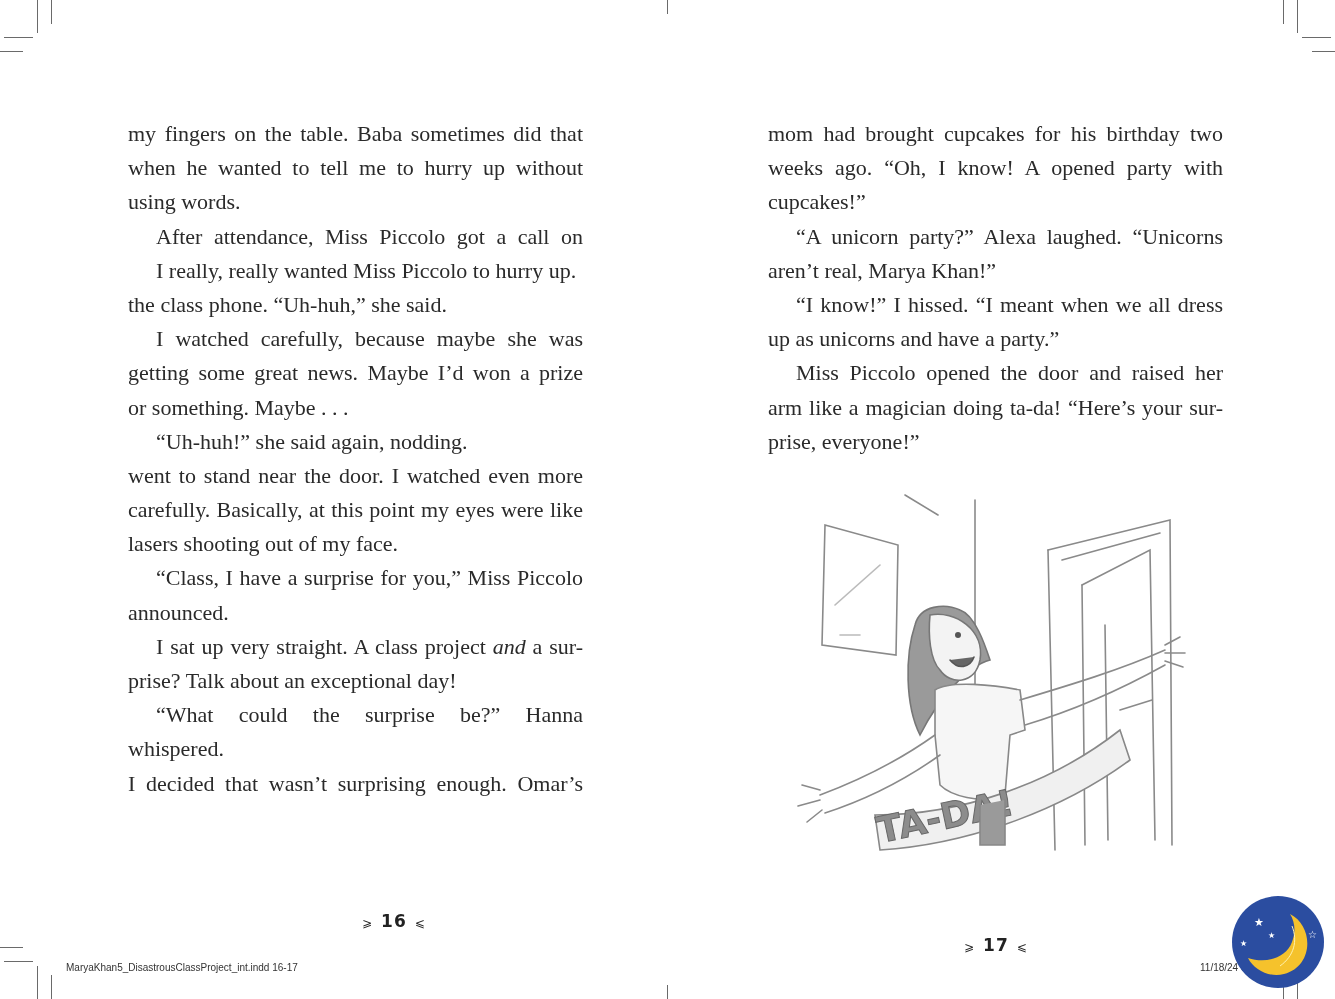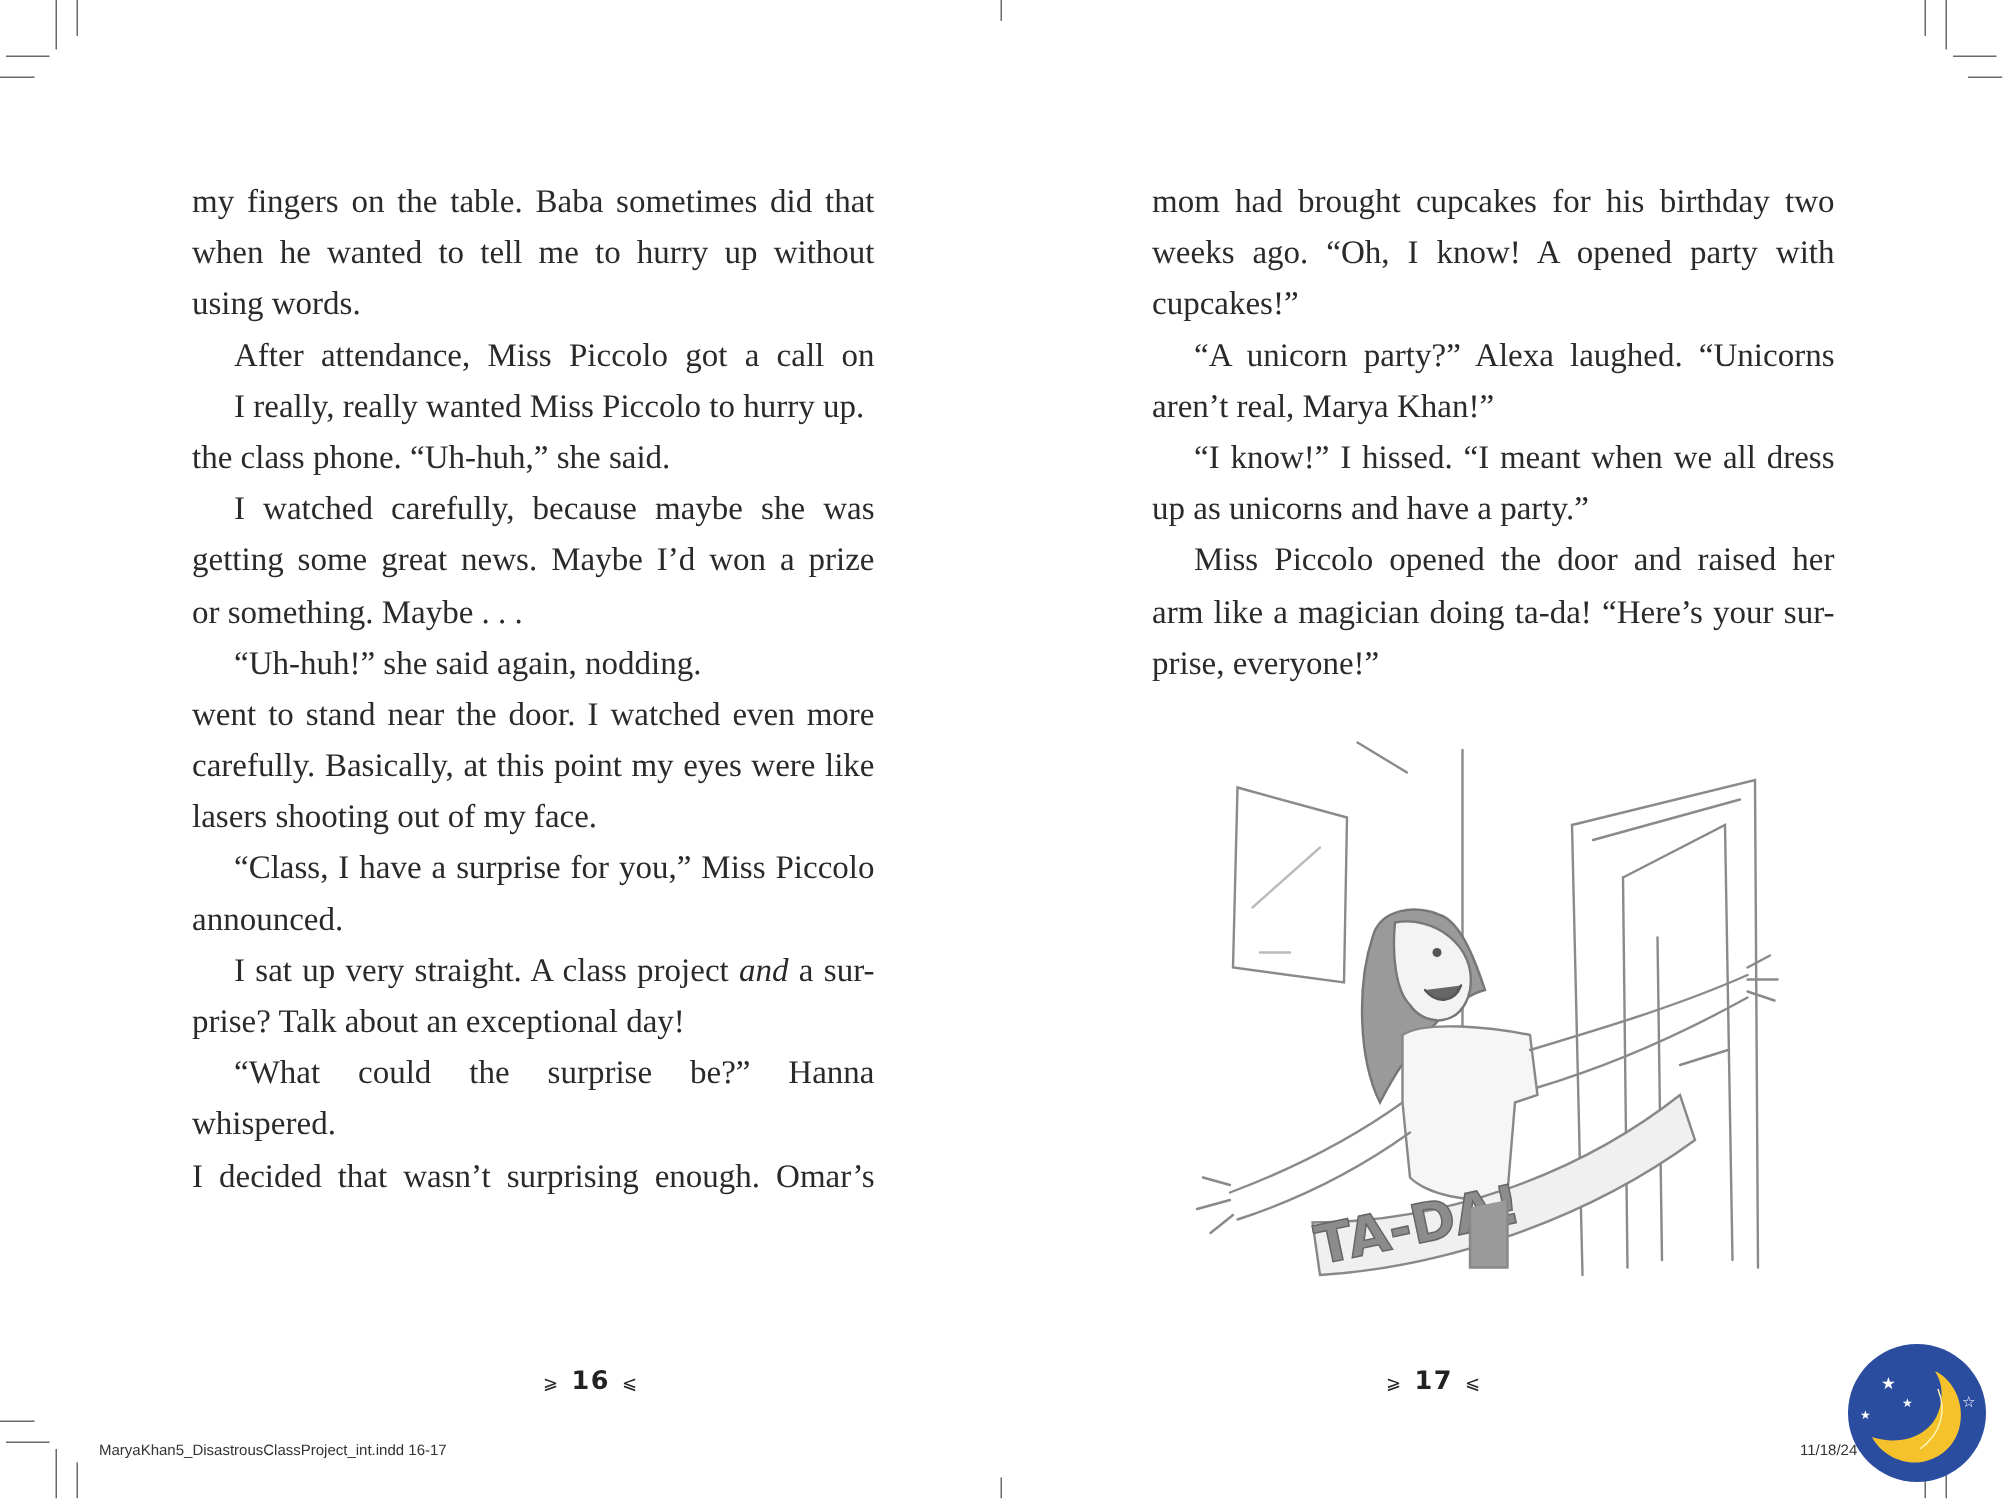--- a/index.html
+++ b/index.html
@@ -110,21 +110,21 @@
 
   <path d="M385,160 l15,-8 M385,168 l20,0 M385,176 l18,6"></path>
   <path d="M40,305 l-18,-5 M40,315 l-22,6 M42,325 l-15,12"></path>
 
   <path d="M95,330 C180,330 270,300 340,245 L350,275 C275,330 180,360 100,365 Z" fill="#f0f0f0" stroke="#888"></path>
   <text x="100" y="358" font-family="DejaVu Sans, sans-serif" font-weight="bold" font-size="36" fill="#8c8c8c" stroke="#666" stroke-width="1" transform="rotate(-12 100 358)">TA-DA!</text>
 
   <path d="M200,320 L200,360 L225,360 L225,315" fill="#9a9a9a" stroke="#888"></path>
 </svg>
 
-<div class="folio" style="left:916px;">
+<div class="folio" style="left:956px;margin-top:24px;">
   <span class="orn">⩾</span><span>17</span><span class="orn">⩽</span>
 </div>
 
 <div class="slug" style="left:66px;">MaryaKhan5_DisastrousClassProject_int.indd   16-17</div>
 <div class="slug" style="left:1200px;">11/18/24   3:12 PM</div>
 
 <div class="badge">
   <svg width="92" height="92" viewBox="0 0 92 92">
     <path d="M58,18 C82,30 82,70 52,78 C38,82 22,74 16,62 C34,68 54,62 60,46 C64,36 63,26 58,18 Z" fill="#f5c22c"></path>
     <path d="M60,30 C66,45 62,60 48,70" stroke="#fff3b0" stroke-width="1" fill="none"></path>

